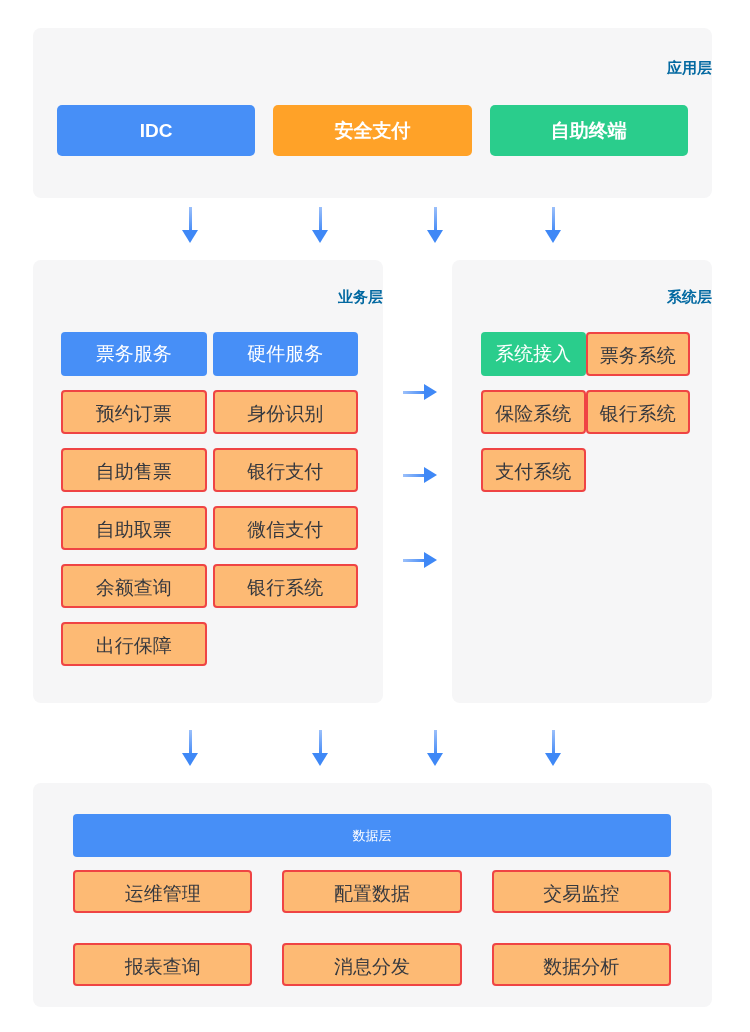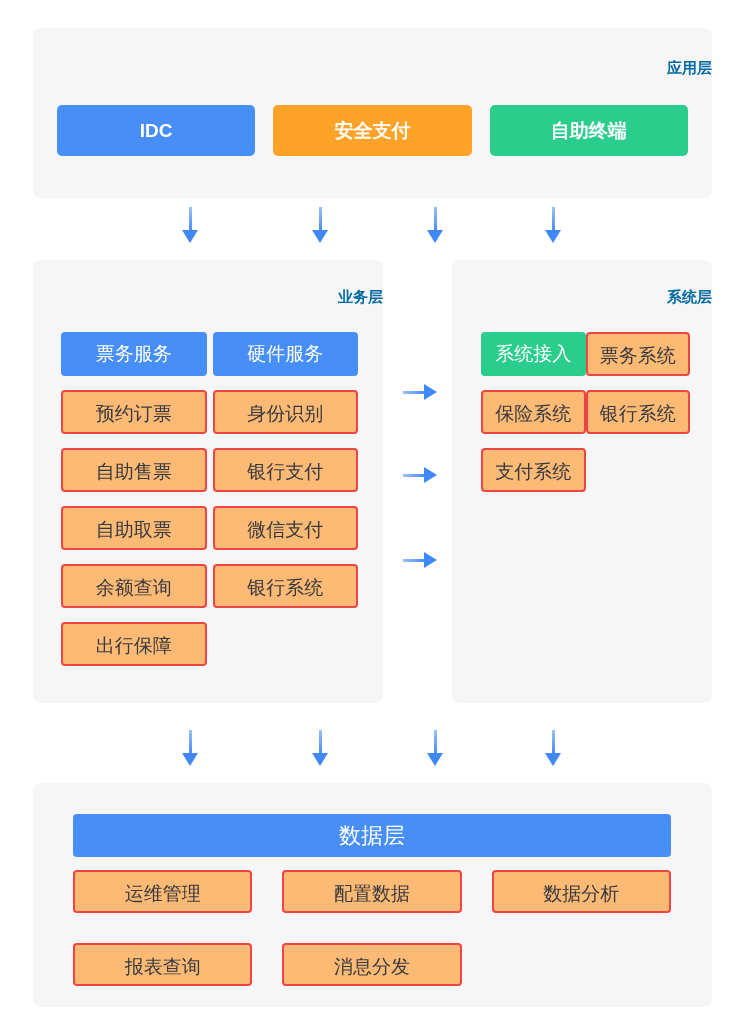--- a/index.html
+++ b/index.html
@@ -36,21 +36,21 @@
           background:#fdba74; border:2px solid #ef4444; border-radius:4px; }
   .cell.node { border:none; color:#ffffff; }
 
   .sys-panel { left:452px; top:260px; width:260px; height:443px; }
   .sys-panel .panel-title { padding-top:28px; }
   .sys-grid { display:grid; grid-template-columns:1fr 1fr; row-gap:14px; padding:0 22px 0 29px; margin-top:25px; }
 
   
   .data-panel { left:33px; top:783px; width:679px; height:224px; }
   .data-banner { margin:31px 41px 0 40px; height:43px; line-height:43px; border-radius:4px;
-                 background:#478ff7; color:#ffffff; font-size:22px; text-align:center; }
+                 background:#478ff7; color:#ffffff; font-size:13px; text-align:center; }
   .data-grid { display:grid; grid-template-columns:1fr 1fr 1fr; column-gap:9px; row-gap:14px;
                padding:0 41px 0 40px; margin-top:13px;gap:30px; }
   .data-grid .cell { height:43px; line-height:43px; }
 </style>
 </head>
 <body>
 
 <div class="page">
 
   <section class="panel app-panel">
@@ -135,19 +135,20 @@
   <div class="arrow-down" style="left:545px; top:730px;">
       <div class="shaft"></div>
       <div class="head"></div>
     </div>
 
   <section class="panel data-panel">
     <div class="data-banner">数据层</div>
     <div class="data-grid">
       <div class="cell">运维管理</div>
       <div class="cell">配置数据</div>
-      <div class="cell">数据分析</div>
+      <div class="cell">交易监控</div>
       <div class="cell">报表查询</div>
       <div class="cell">消息分发</div>
+      <div class="cell">数据分析</div>
     </div>
   </section>
 
 </div>
 
 </body></html>

